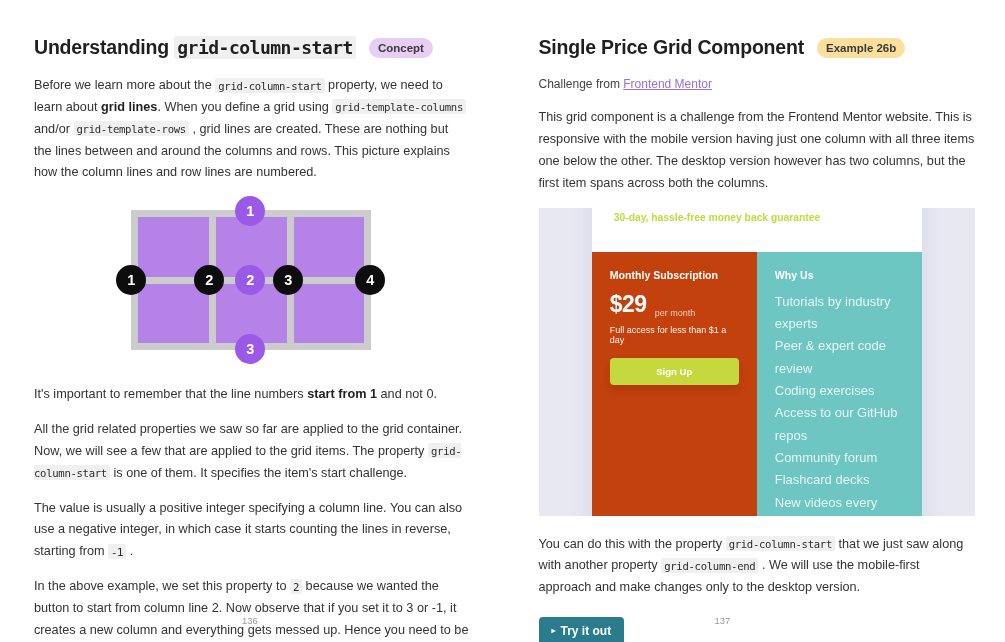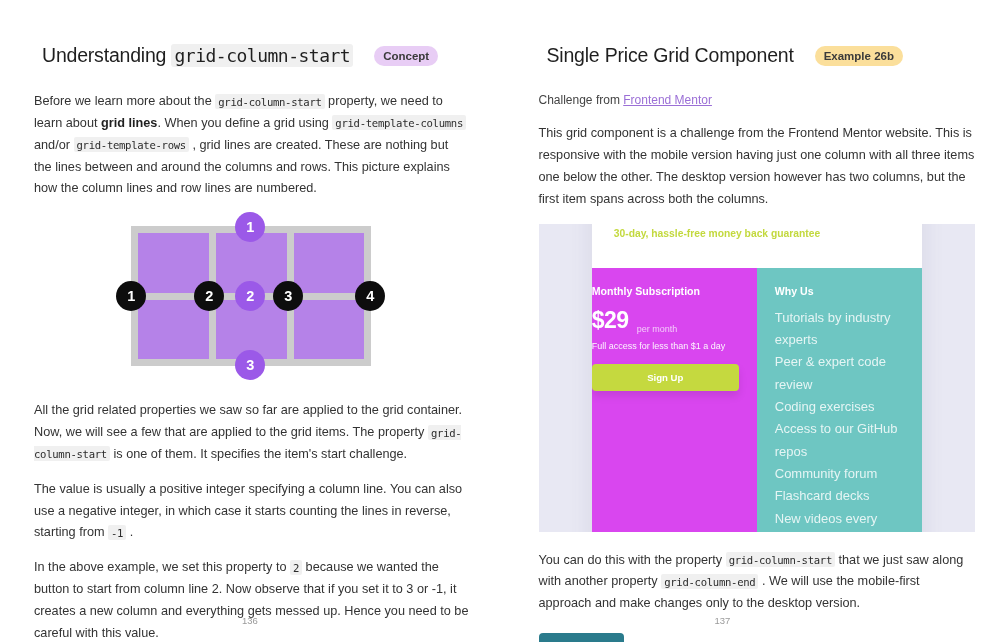--- a/index.html
+++ b/index.html
@@ -15,23 +15,23 @@
 
   .spread { display: flex; width: 1005px; height: 642px; }
   .page { position: relative; width: 502.5px; height: 642px; }
   .page-inner { padding: 36px 34px 0 34px; }
   .page-right .page-inner { padding-left: 36px; padding-right: 30px; }
 
   
   .h-row { display: flex; align-items: center; gap: 13px; margin: 0 0 16px 0; }
   h1.title {
     font-size: 19.5px;
-    font-weight: normal;
+    font-weight: bold;
     color: #1f1f1f;
-    margin: 8px;
+    margin: 0;
     letter-spacing: -0.2px;
   }
   h1.title .code-h {
     font-family: "DejaVu Sans Mono", monospace;
     font-size: 18px;
     background: #f0f0f0;
     padding: 1px 3px;
     border-radius: 3px;
     color: #1f1f1f;
     letter-spacing: -0.5px;
@@ -149,22 +149,22 @@
     font-weight: bold;
     color: #c3d93e;
   }
   .pc-top .blurb {
     margin: 0;
     font-size: 8.6px;
     line-height: 1.62;
     color: #9aa7b8;
   }
   .pc-left {
-    background: #d946ef;
-    padding: 17px 18px 20px 0;
+    background: #c2410c;
+    padding: 17px 18px 20px 18px;
     color: #ffffff;
   }
   .pc-left h4 {
     margin: 0 0 10px 0;
     font-size: 10.6px;
     font-weight: bold;
   }
   .price-row { display: flex; align-items: flex-end; gap: 8px; margin-bottom: 7px; }
   .price-amount { font-size: 23px; font-weight: bold; letter-spacing: -0.5px; }
   .price-period { font-size: 9px; color: rgba(255,255,255,0.72); }
@@ -252,20 +252,21 @@
         <div class="line-dot dot-col" style="left:-15px; top:55px;">1</div>
         <div class="line-dot dot-col" style="left:63px; top:55px;">2</div>
         <div class="line-dot dot-col" style="left:142px; top:55px;">3</div>
         <div class="line-dot dot-col" style="left:224px; top:55px;">4</div>
 
         <div class="line-dot dot-row" style="left:104px; top:-14px;">1</div>
         <div class="line-dot dot-row" style="left:104px; top:55px;">2</div>
         <div class="line-dot dot-row" style="left:104px; top:124px;">3</div>
       </div>
 
+      <p class="body"><span>It's important to remember that the line numbers </span><span class="b">start from 1</span><span> and not 0.</span></p>
 
       <p class="body"><span>All the grid related properties we saw so far are applied to the grid container. Now, we will see a few that are applied to the grid items. The property </span><code>grid-column-start</code><span> is one of them. It specifies the item's start challenge.</span></p>
 
       <p class="body"><span>The value is usually a positive integer specifying a column line. You can also use a negative integer, in which case it starts counting the lines in reverse, starting from </span><code>-1</code><span> .</span></p>
 
       <p class="body"><span>In the above example, we set this property to </span><code>2</code><span> because we wanted the button to start from column line 2. Now observe that if you set it to 3 or -1, it creates a new column and everything gets messed up. Hence you need to be careful with this value.</span></p>
 
     </div>
     <div class="page-number">136</div>
   </div>

